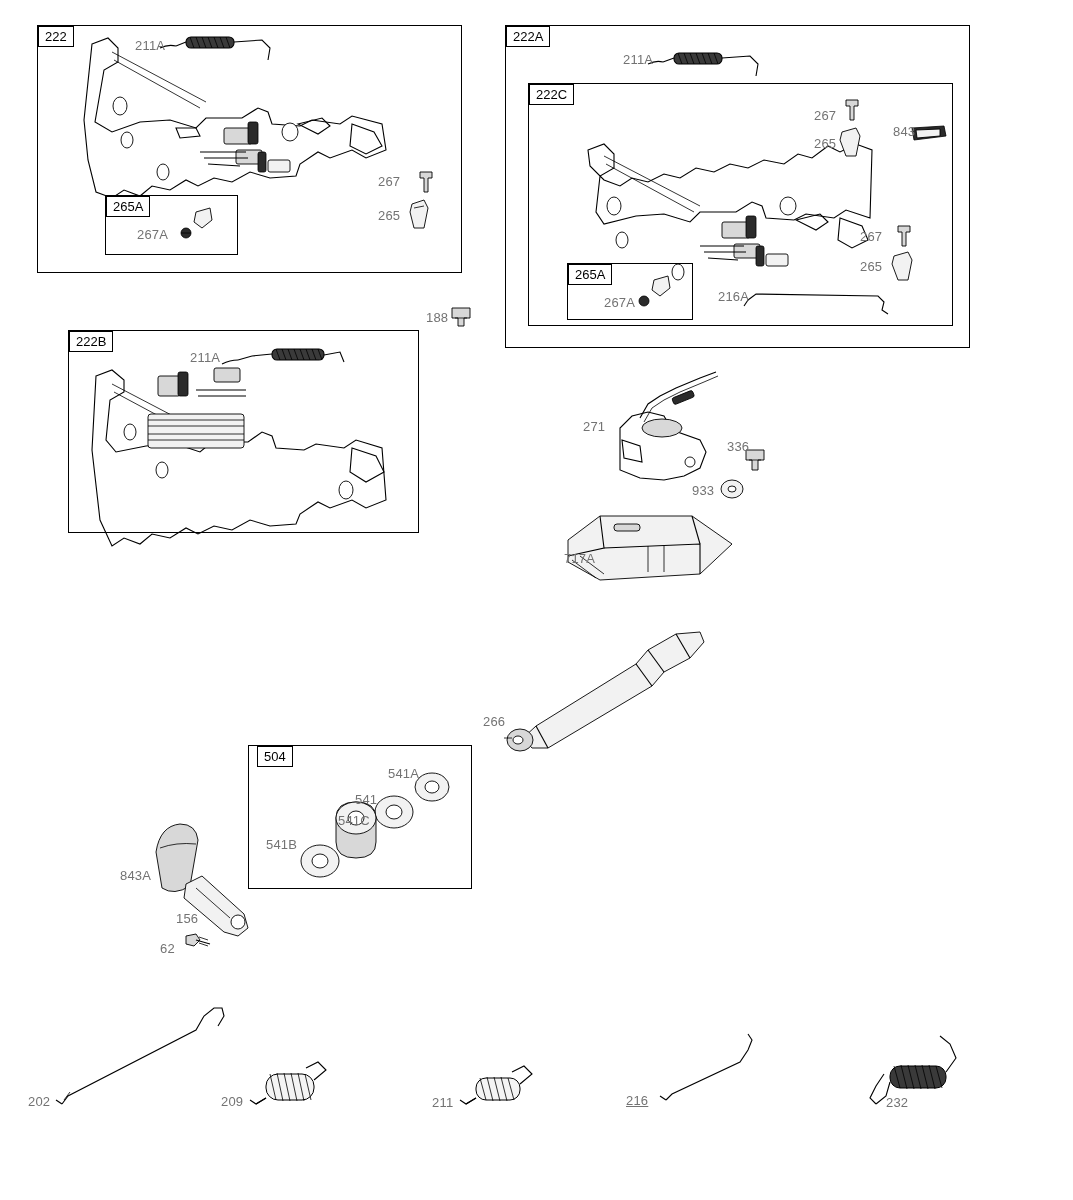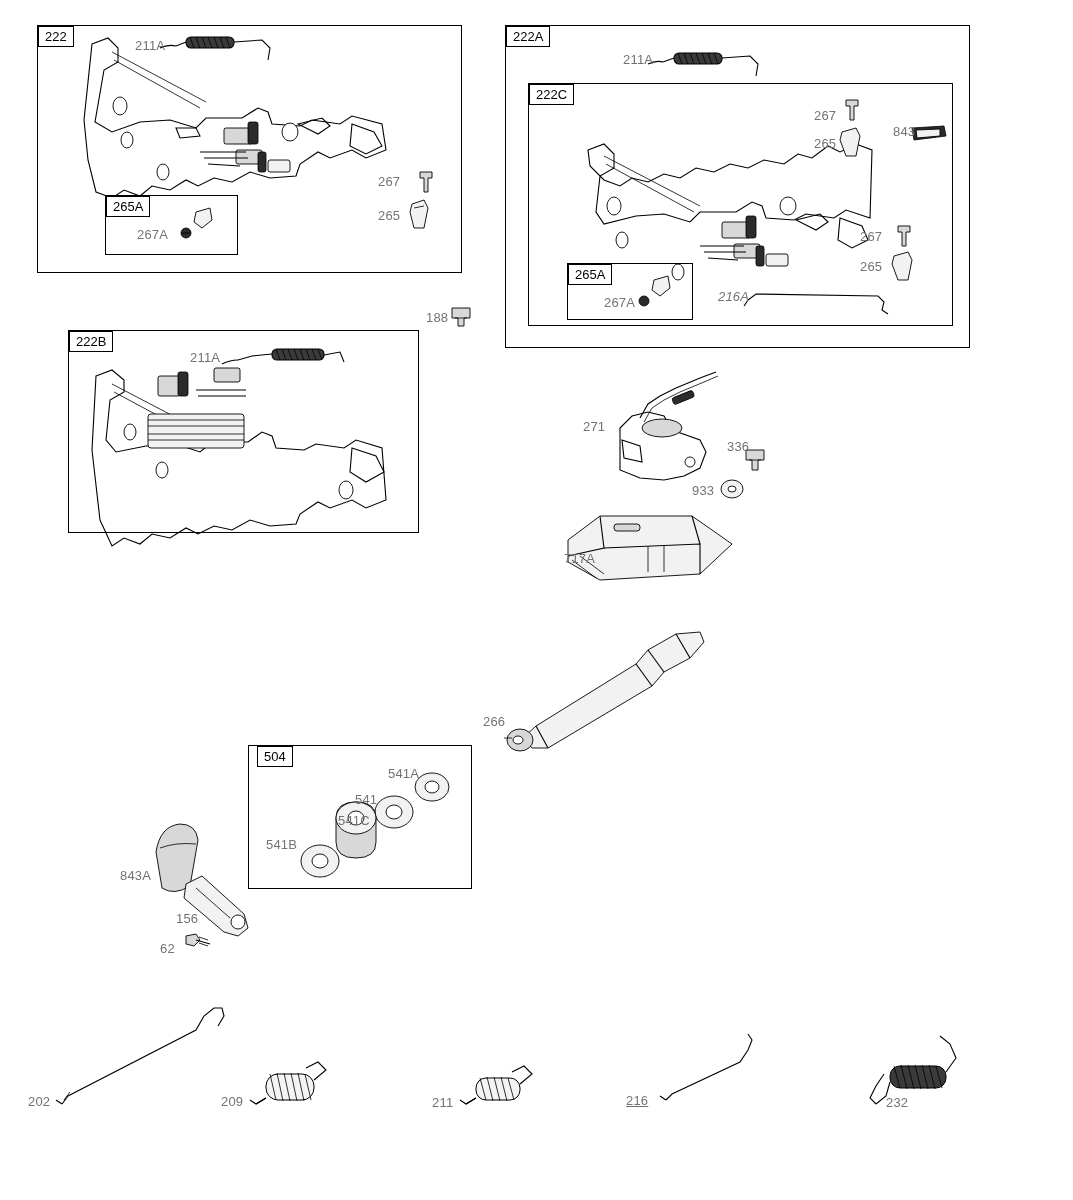--- a/index.html
+++ b/index.html
@@ -305,21 +305,21 @@
   <div class="lbl" style="left:378px; top:208px;">265</div>
   <div class="lbl" style="left:137px; top:227px;">267A</div>
   <div class="lbl" style="left:426px; top:310px;">188</div>
   <div class="lbl" style="left:623px; top:52px;">211A</div>
   <div class="lbl" style="left:814px; top:108px;">267</div>
   <div class="lbl" style="left:814px; top:136px;">265</div>
   <div class="lbl" style="left:893px; top:124px;">843</div>
   <div class="lbl" style="left:860px; top:229px;">267</div>
   <div class="lbl" style="left:860px; top:259px;">265</div>
   <div class="lbl" style="left:604px; top:295px;">267A</div>
-  <div class="lbl" style="left:718px; top:289px;font-style:italic;">216A</div>
+  <div class="lbl" style="left:718px; top:289px;">216A</div>
   <div class="lbl" style="left:190px; top:350px;">211A</div>
   <div class="lbl" style="left:583px; top:419px;">271</div>
   <div class="lbl" style="left:727px; top:439px;">336</div>
   <div class="lbl" style="left:692px; top:483px;">933</div>
   <div class="lbl" style="left:524px; top:551px;margin-left:40px;">717A</div>
   <div class="lbl" style="left:483px; top:714px;">266</div>
   <div class="lbl" style="left:388px; top:766px;">541A</div>
   <div class="lbl" style="left:355px; top:792px;">541</div>
   <div class="lbl" style="left:298px; top:813px;margin-left:40px;">541C</div>
   <div class="lbl" style="left:266px; top:837px;">541B</div>

